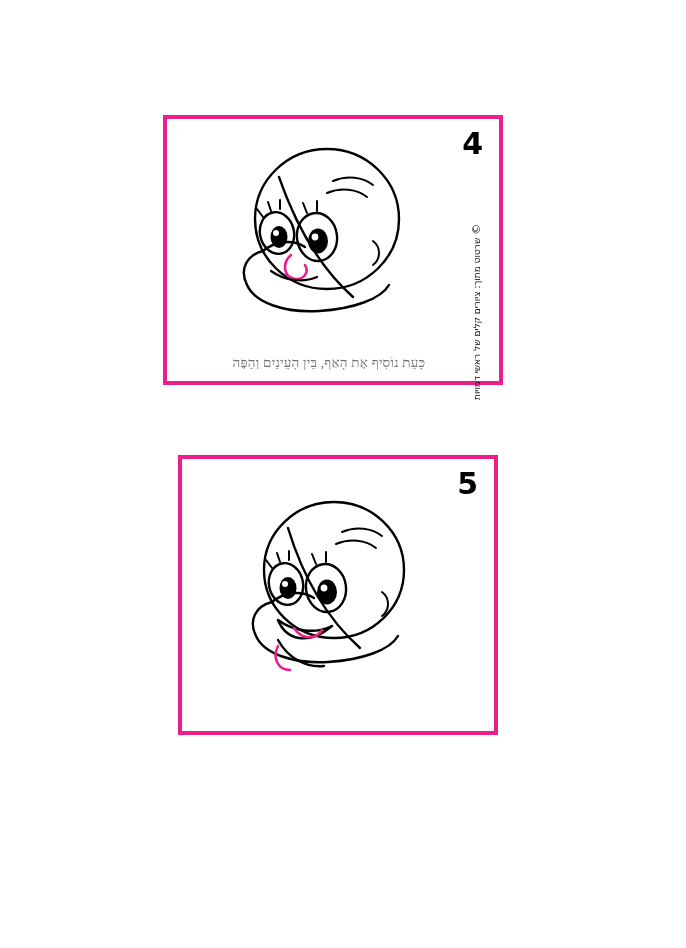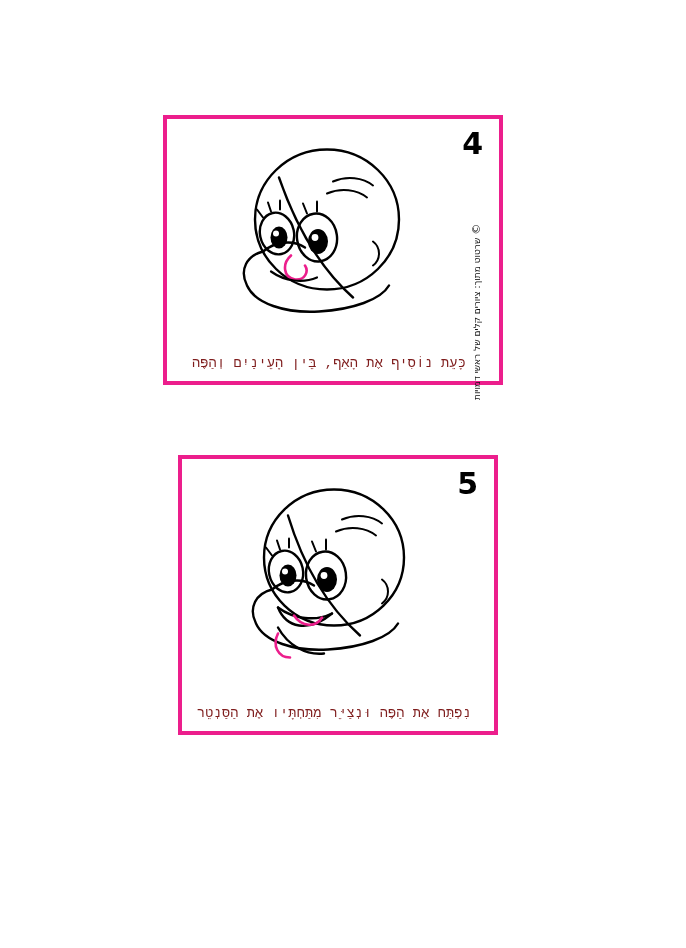--- a/index.html
+++ b/index.html
@@ -57,23 +57,23 @@
     font-size: 30px;
     line-height: 1;
     color: #000000;
   }
 
   .panel-caption {
     flex: 0 0 auto;
     text-align: center;
     direction: rtl;
     unicode-bidi: isolate;
-    font-family: Liberation Mono, monospace;
+    font-family: Liberation Serif, serif;
     font-size: 13.5px;
-    color: #7f1d1d;
+    color: #737373;
     padding: 0 8px 10px 0;
     letter-spacing: 0.2px;
   }
 
   .panel-svg {
     display: block;
     width: 100%;
     height: 100%;
   }
 
@@ -181,21 +181,20 @@
           <path d="M96 130 C 112 142, 134 144, 150 136"></path>
           <path d="M96 130 C 104 150, 126 156, 150 136"></path>
         </g>
 
         <g fill="none" stroke="#ec1e8c" stroke-width="2.6" stroke-linecap="round">
           <path d="M112 138 C 120 150, 134 150, 140 140"></path>
           <path d="M96 156 C 90 168, 96 180, 108 180"></path>
         </g>
       </svg>
     </div>
-    <div class="panel-caption">נִפְתַּח אֶת הַפֶּה וּנְצַיֵּר מִתַּחְתָּיו אֶת הַסַּנְטֵר</div>
   </div>
 
   <div class="side-credit">
     <span class="copy">©</span>
     <span>שרטוט מתוך: ציורים קלים של ראשי דמויות</span>
   </div>
 
 </div>
 
 </body></html>

